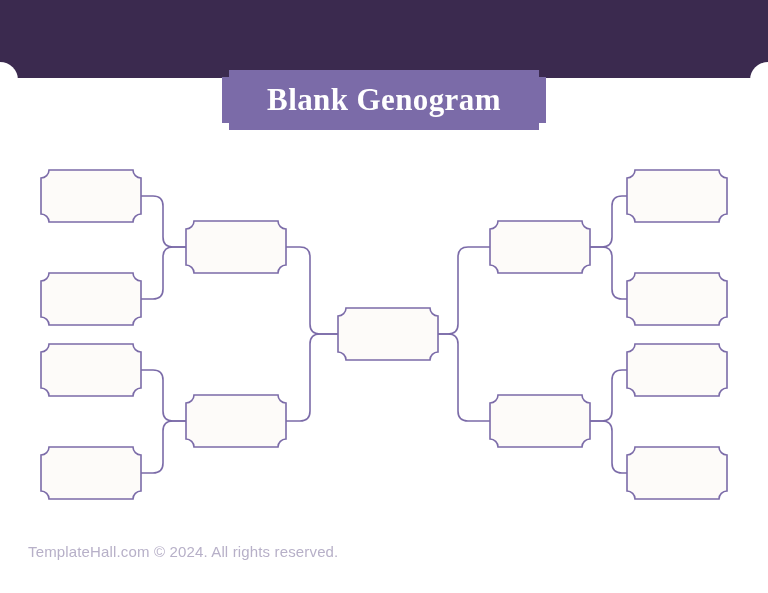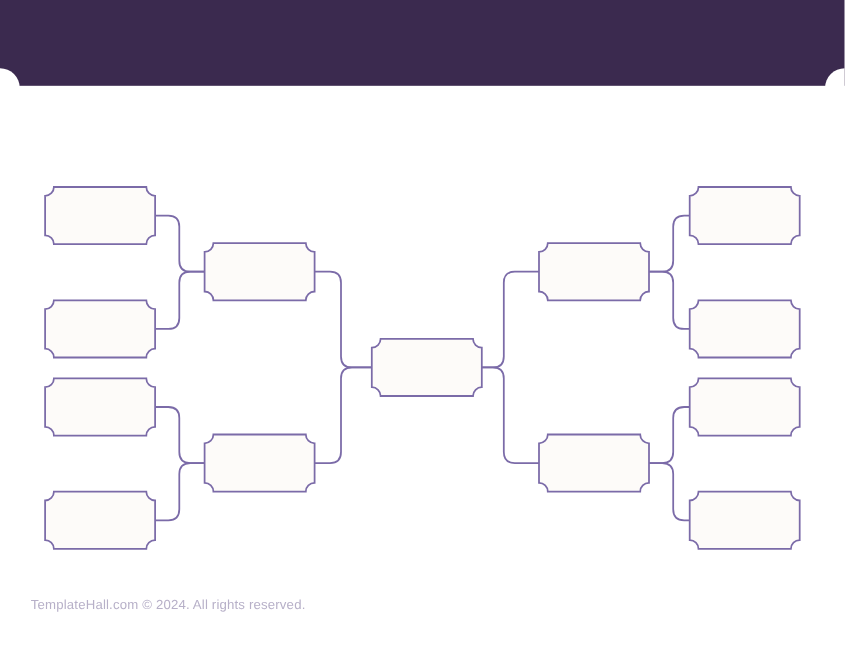--- a/index.html
+++ b/index.html
@@ -75,36 +75,39 @@
   }
   .diagram svg {
     display: block;
   }
 
   
   .footer {
     position: absolute;
     left: 28px;
     top: 543px;
-    font-size: 12px;
+    font-size: 15px;
     color: #b7b0c8;
     letter-spacing: 0.15px;
     white-space: nowrap;
   }
 </style>
 </head>
 <body>
 
 <div id="page">
 
   <div class="header-bar">
     <div class="header-notch left"></div>
     <div class="header-notch right"></div>
   </div>
 
+  <div class="title-banner">
+    <span class="title-text">Blank Genogram</span>
+  </div>
 
   <div class="diagram">
     <svg width="768" height="380" viewBox="0 0 768 380" xmlns="http://www.w3.org/2000/svg">
 
       <defs>
         
       </defs>
 
       <g fill="none" stroke="#7b6ba8" stroke-width="1.6">
 

